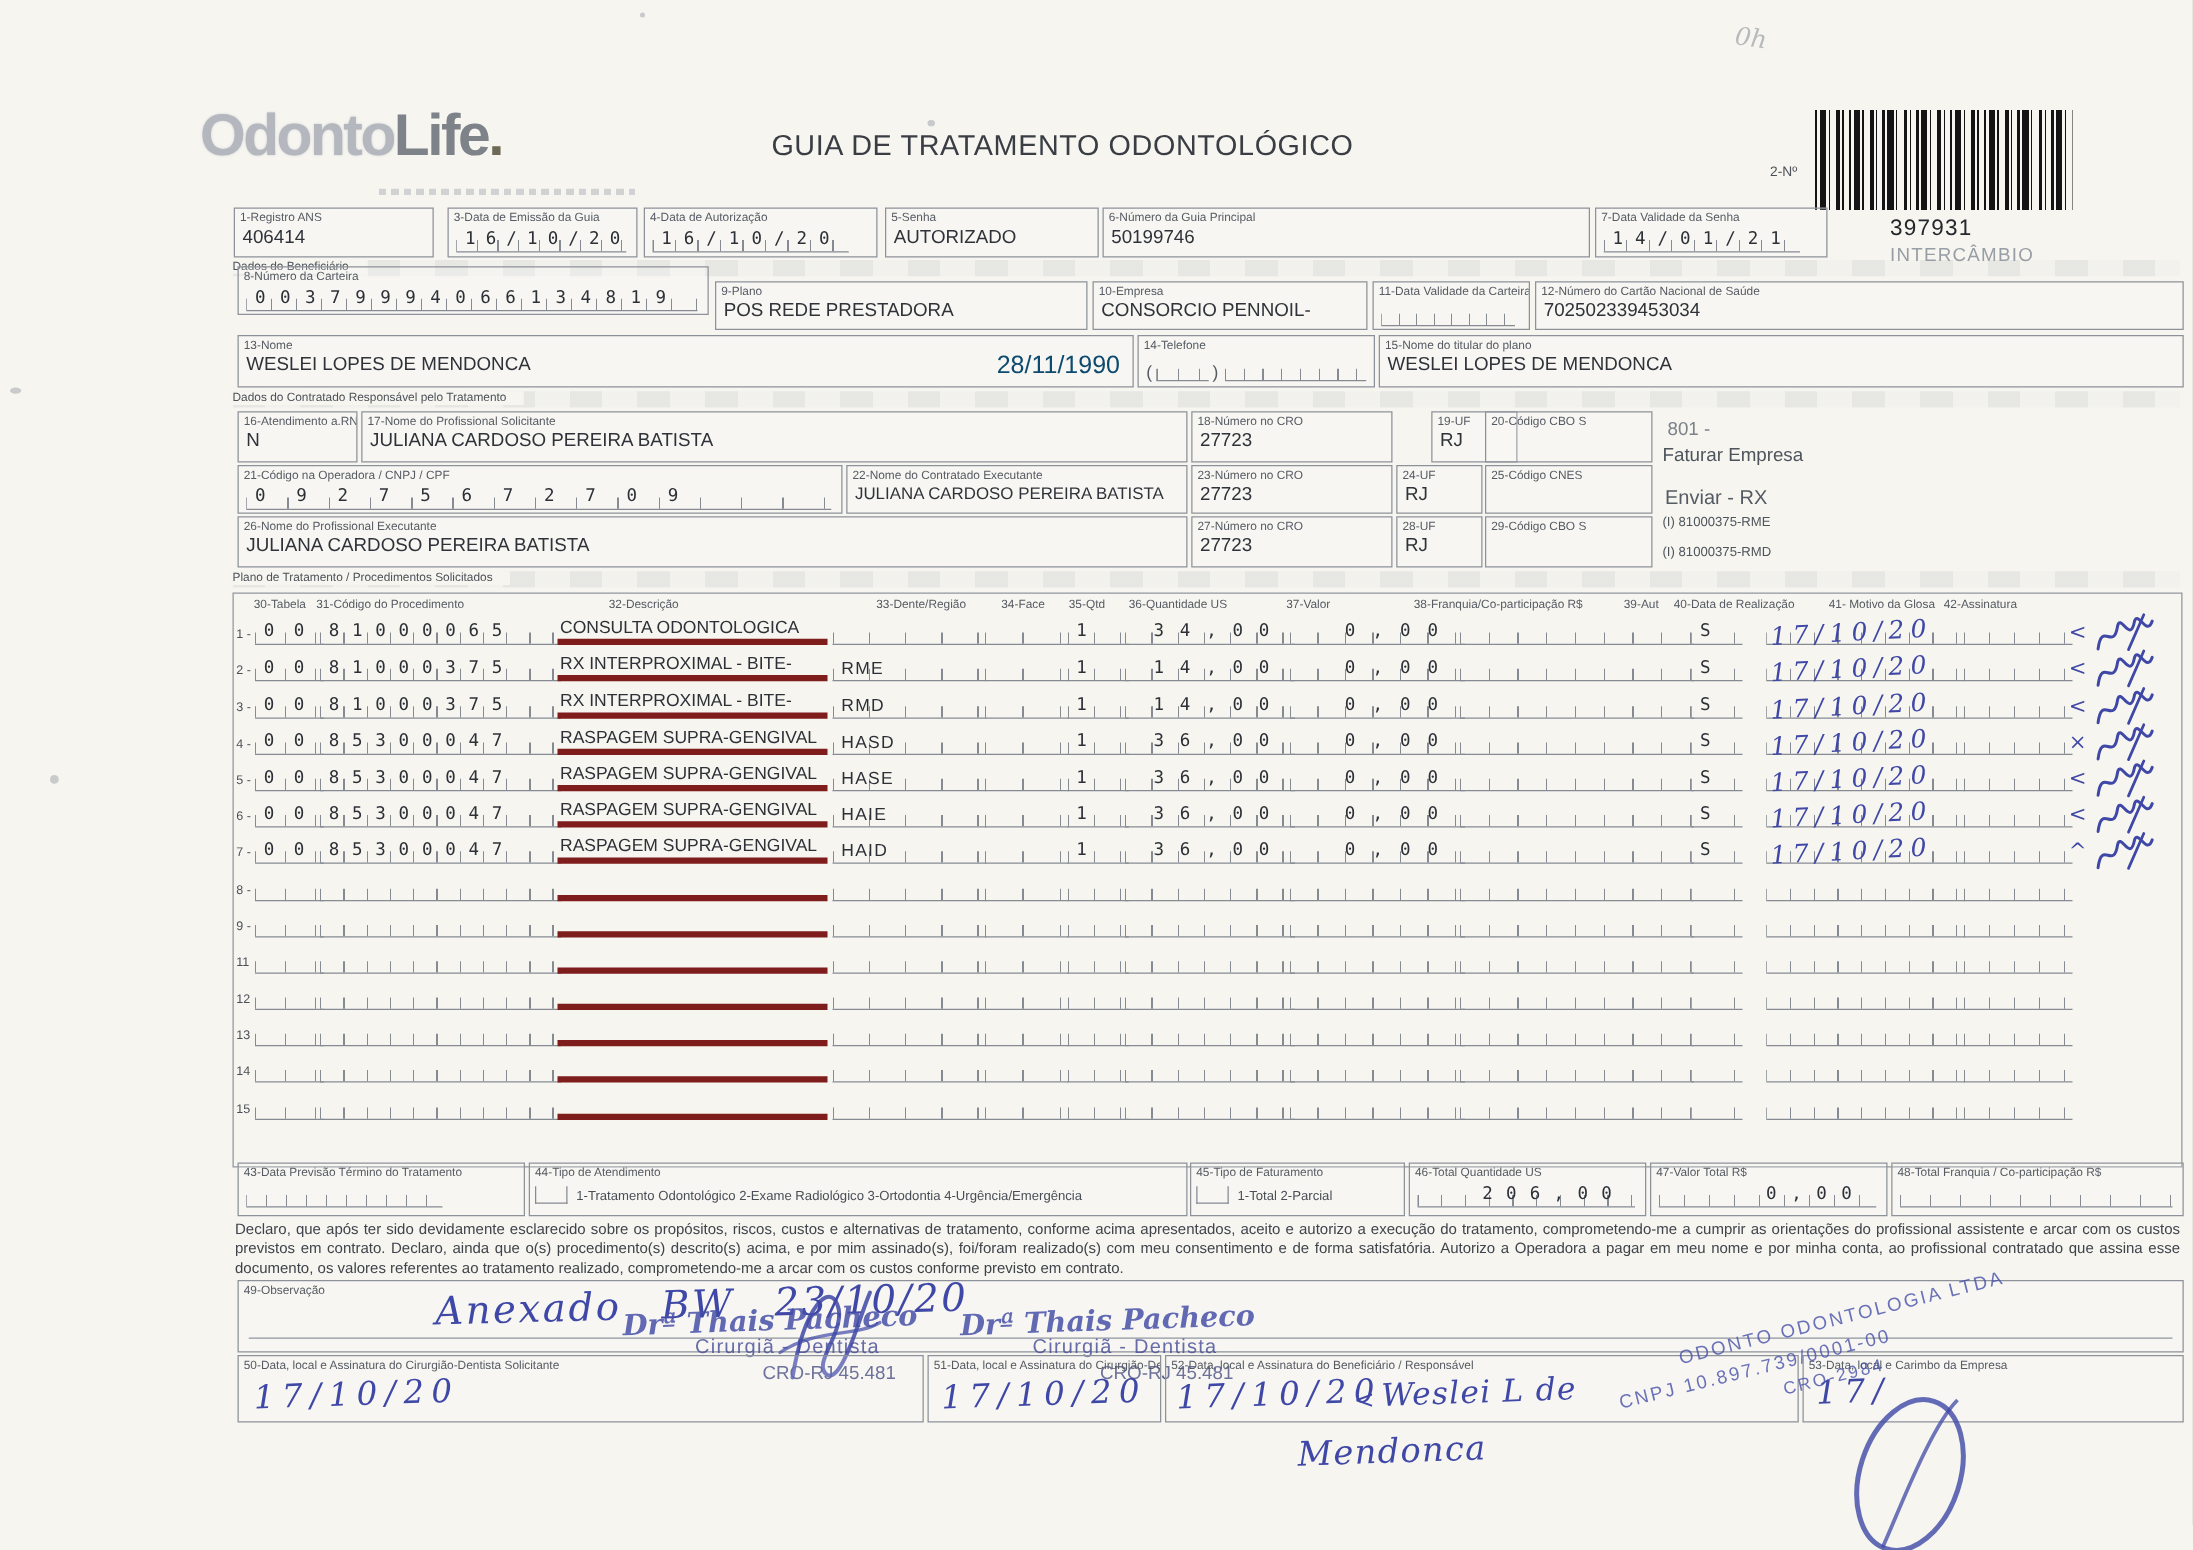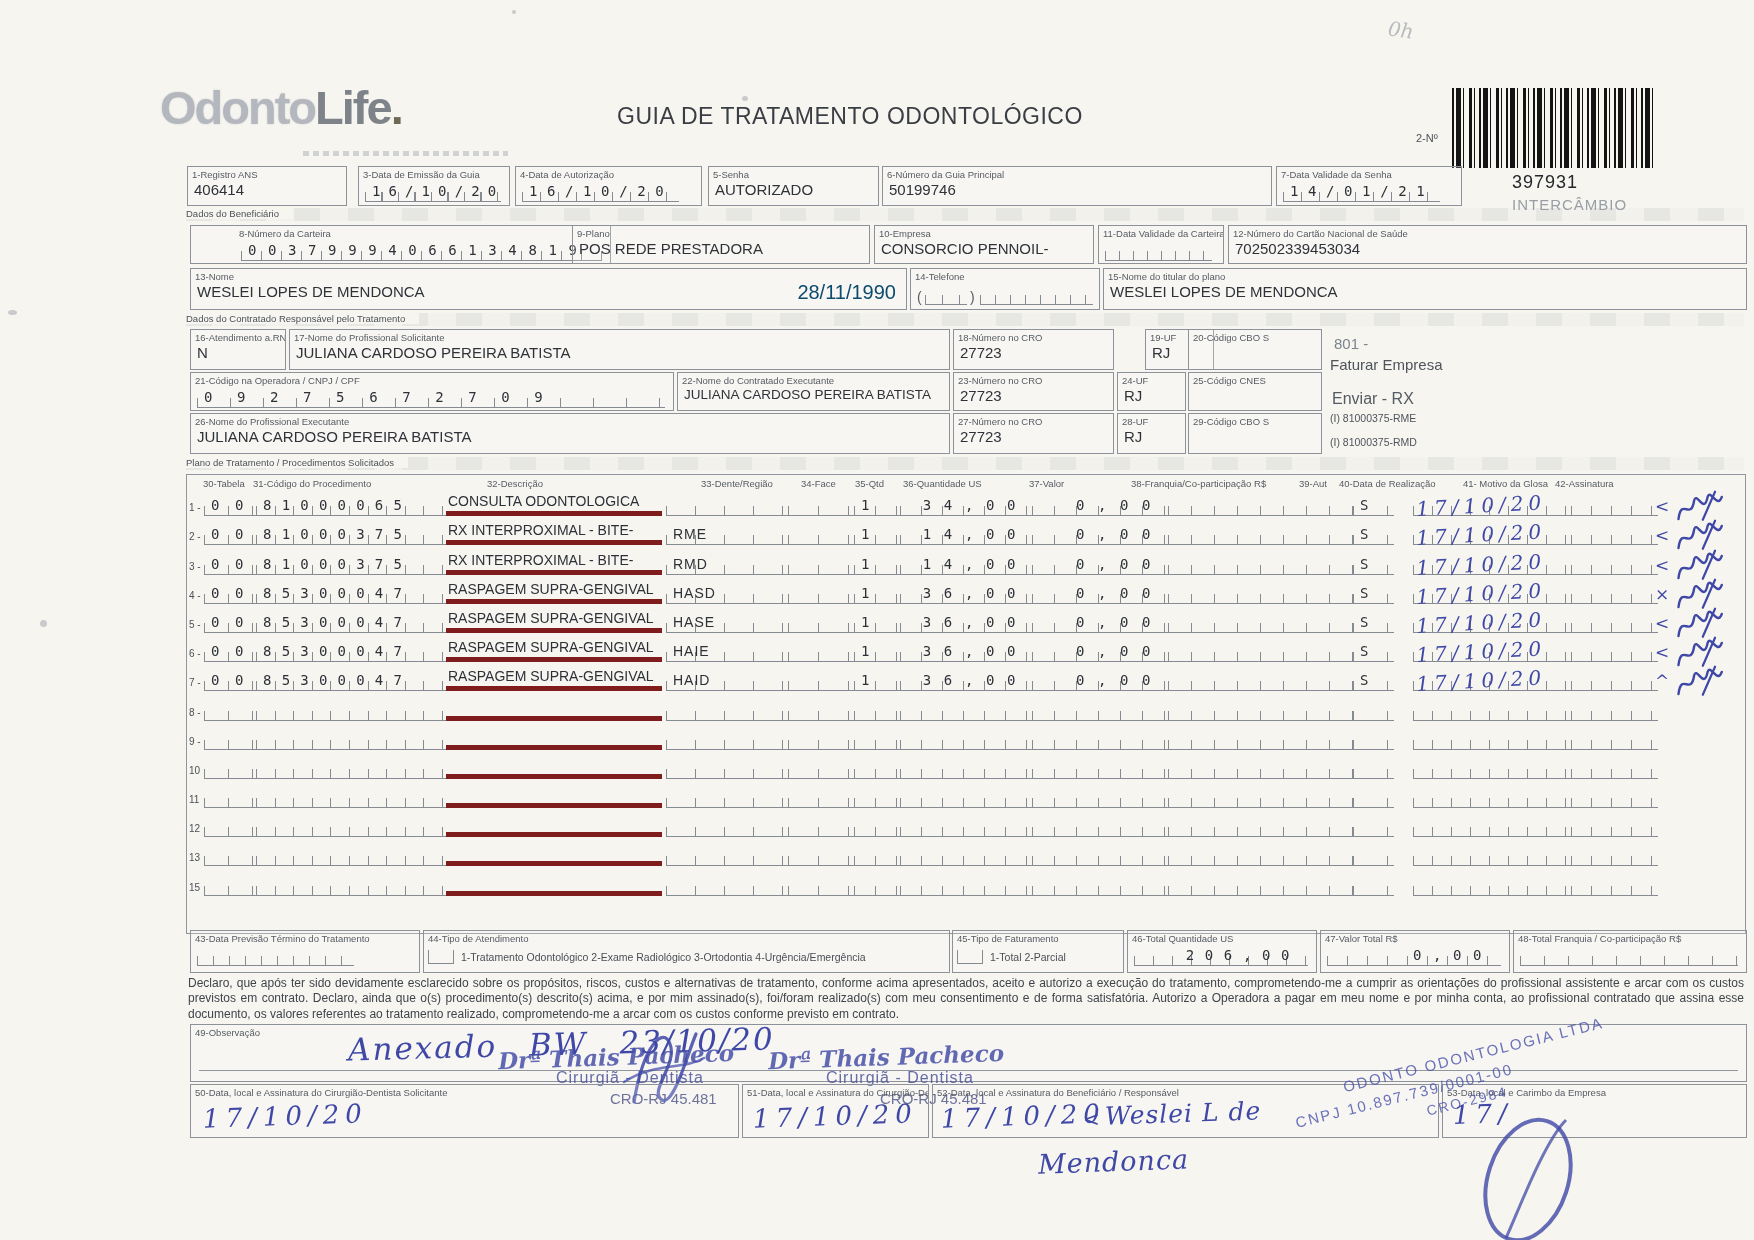--- a/index.html
+++ b/index.html
@@ -130,21 +130,21 @@
     <div class="flabel">6-Número da Guia Principal</div>
     <div class="fval">50199746</div>
   </div>
   <div class="fbox" style="left:1276px;top:166px;width:184px;height:38px;">
     <div class="flabel">7-Data Validade da Senha</div>
     <div class="comb cmb-in" style="--p:18px;width:150px;">14/01/21</div>
   </div>
 
   <div class="band" style="top:208px;"><span>Dados do Beneficiário</span></div>
 
-  <div class="fbox" style="left:190px;top:225px;width:375px;height:37px;padding-left:44px;">
+  <div class="fbox" style="left:190px;top:213px;width:375px;height:37px;">
     <div class="flabel">8-Número da Carteira</div>
     <div class="comb cmb-in" style="--p:20px;">00379994066134819</div>
   </div>
   <div class="fbox" style="left:572px;top:225px;width:296px;height:37px;">
     <div class="flabel">9-Plano</div>
     <div class="fval">POS REDE PRESTADORA</div>
   </div>
   <div class="fbox" style="left:874px;top:225px;width:218px;height:37px;">
     <div class="flabel">10-Empresa</div>
     <div class="fval">CONSORCIO PENNOIL-</div>
@@ -467,41 +467,20 @@
       <span class="tc c-data comb">
             <i class="hw hw-cell"></i>
           </span>
       <span class="tc c-glosa comb"></span>
       <span class="tc c-assin">
         
         
       </span>
     </div>
         <div class="trow">
-      <span class="tc c-num">10</span>
-      <span class="tc c-tab comb"></span>
-      <span class="tc c-cod comb"></span>
-      <span class="tc c-desc"></span>
-      <span class="tc c-dente comb" style="font-family:'Liberation Sans',sans-serif;letter-spacing:1px;"></span>
-      <span class="tc c-face comb"></span>
-      <span class="tc c-qtd comb"></span>
-      <span class="tc c-qus comb r"></span>
-      <span class="tc c-valor comb r"></span>
-      <span class="tc c-franq comb"></span>
-      <span class="tc c-aut comb"></span>
-      <span class="tc c-data comb">
-            <i class="hw hw-cell"></i>
-          </span>
-      <span class="tc c-glosa comb"></span>
-      <span class="tc c-assin">
-        
-        
-      </span>
-    </div>
-        <div class="trow">
       <span class="tc c-num">11</span>
       <span class="tc c-tab comb"></span>
       <span class="tc c-cod comb"></span>
       <span class="tc c-desc"></span>
       <span class="tc c-dente comb" style="font-family:'Liberation Sans',sans-serif;letter-spacing:1px;"></span>
       <span class="tc c-face comb"></span>
       <span class="tc c-qtd comb"></span>
       <span class="tc c-qus comb r"></span>
       <span class="tc c-valor comb r"></span>
       <span class="tc c-franq comb"></span>
@@ -531,20 +510,41 @@
             <i class="hw hw-cell"></i>
           </span>
       <span class="tc c-glosa comb"></span>
       <span class="tc c-assin">
         
         
       </span>
     </div>
         <div class="trow">
       <span class="tc c-num">13</span>
+      <span class="tc c-tab comb"></span>
+      <span class="tc c-cod comb"></span>
+      <span class="tc c-desc"></span>
+      <span class="tc c-dente comb" style="font-family:'Liberation Sans',sans-serif;letter-spacing:1px;"></span>
+      <span class="tc c-face comb"></span>
+      <span class="tc c-qtd comb"></span>
+      <span class="tc c-qus comb r"></span>
+      <span class="tc c-valor comb r"></span>
+      <span class="tc c-franq comb"></span>
+      <span class="tc c-aut comb"></span>
+      <span class="tc c-data comb">
+            <i class="hw hw-cell"></i>
+          </span>
+      <span class="tc c-glosa comb"></span>
+      <span class="tc c-assin">
+        
+        
+      </span>
+    </div>
+        <div class="trow">
+      <span class="tc c-num">14</span>
       <span class="tc c-tab comb"></span>
       <span class="tc c-cod comb"></span>
       <span class="tc c-desc"></span>
       <span class="tc c-dente comb" style="font-family:'Liberation Sans',sans-serif;letter-spacing:1px;"></span>
       <span class="tc c-face comb"></span>
       <span class="tc c-qtd comb"></span>
       <span class="tc c-qus comb r"></span>
       <span class="tc c-valor comb r"></span>
       <span class="tc c-franq comb"></span>
       <span class="tc c-aut comb"></span>

